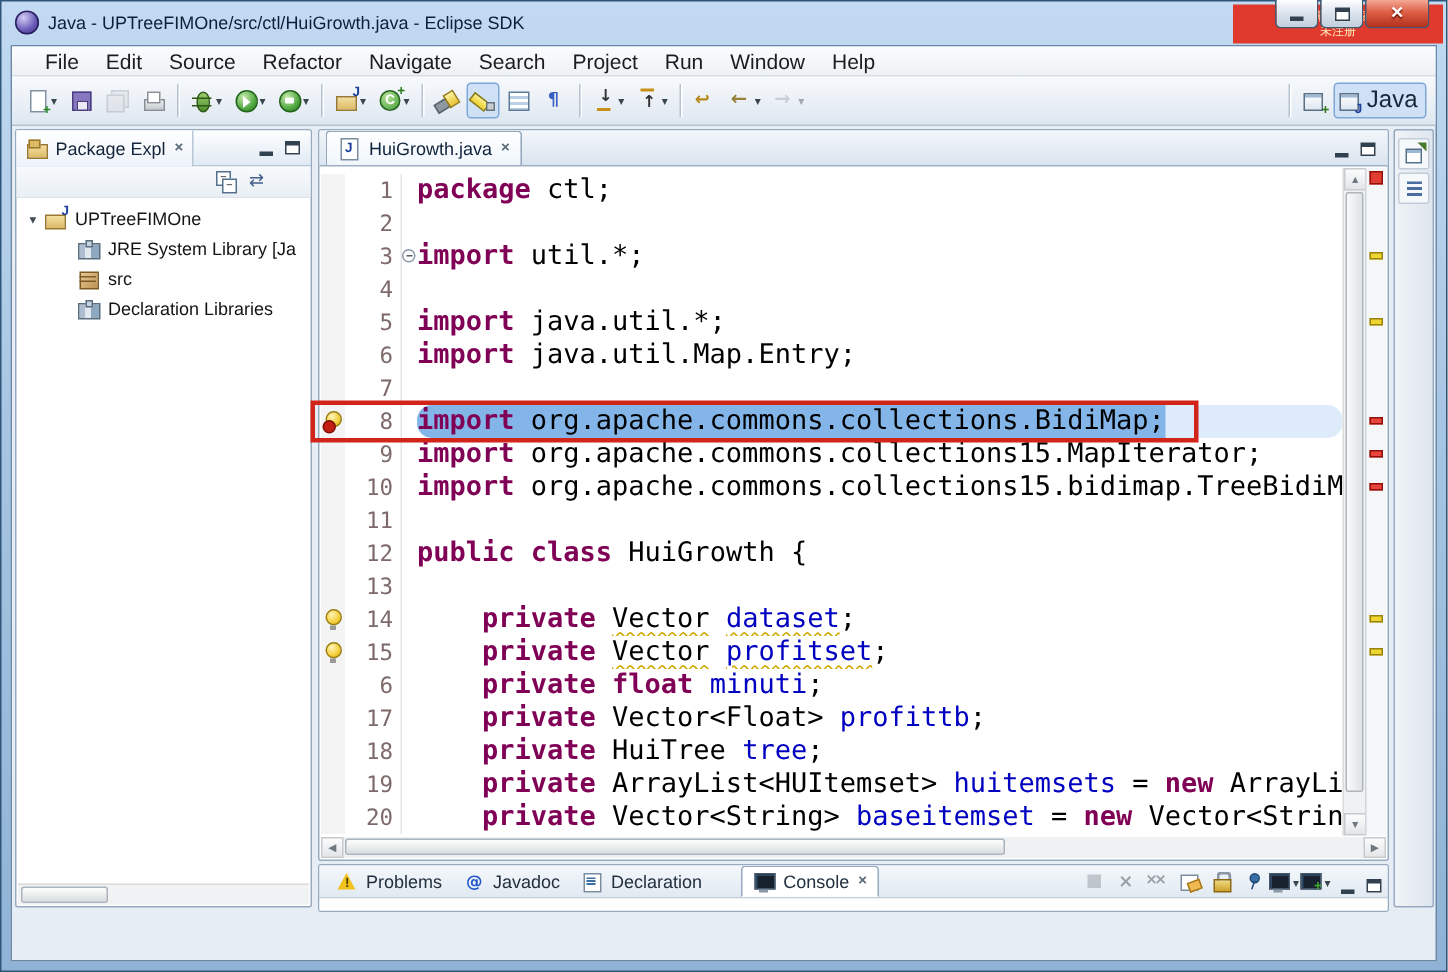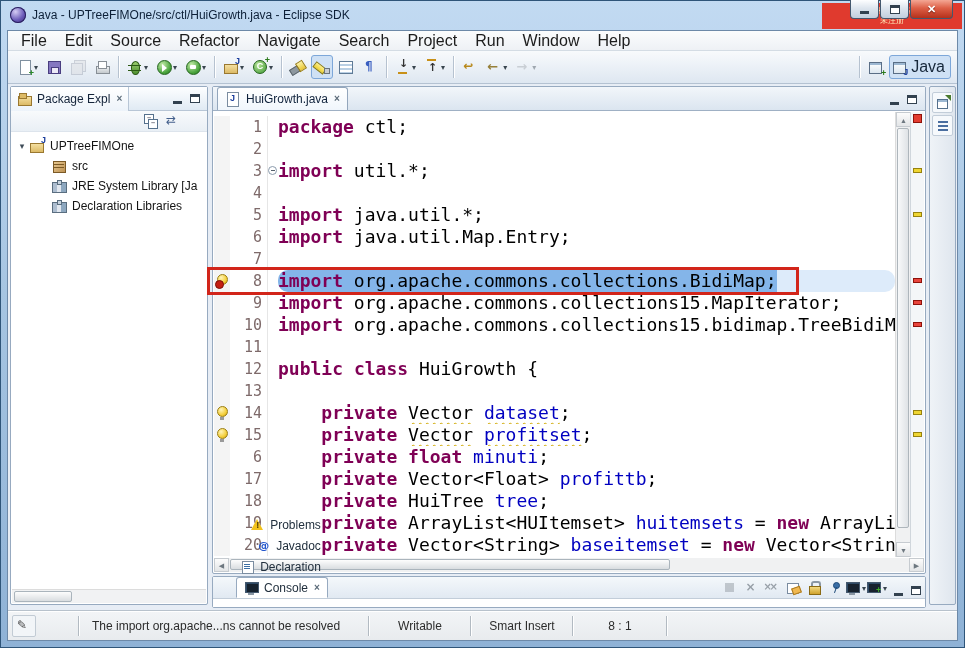--- a/index.html
+++ b/index.html
@@ -17,21 +17,21 @@
   .wbtn{width:29px;height:19px;margin-left:1px;border:1px solid #44586e;border-top:none;border-radius:0 0 4px 4px;
     background:linear-gradient(180deg,#fdfeff,#dde5ee 45%,#c2cfdd);display:flex;align-items:center;justify-content:center;}
   .wbtn.close{width:43px;background:linear-gradient(180deg,#f4a794,#dd5f46 45%,#b5301b);}
   .g-minbar{width:9px;height:3px;background:#32414f;margin-top:6px;}
   .g-maxbox{width:10px;height:9px;border:1px solid #32414f;border-top-width:3px;background:#fff;}
   .g-x{color:#fff;font-weight:bold;font-size:11px;line-height:11px;text-shadow:0 1px 1px #701608;}
   
   .client{position:absolute;left:7px;right:7px;top:30px;bottom:7px;background:#e7edf5;border:1px solid #6d89a8;}
   
   .menubar{position:absolute;left:8px;right:8px;top:31px;height:20px;background:linear-gradient(#fbfcfd,#eef1f5);
-    border-bottom:1px solid #d4dce4;display:flex;align-items:center;padding-left:4px;font-size:16px;color:#1c1c1c;}
+    border-bottom:1px solid #d4dce4;display:flex;align-items:center;padding-left:13px;font-size:14px;color:#1c1c1c;}
   .menu-item{padding:2px 9px;}
   
   .toolbar{position:absolute;left:8px;right:8px;top:51px;height:33px;background:linear-gradient(#f8fafc,#dee7f1);
     border-bottom:1px solid #b4c2d2;display:flex;align-items:center;padding:0 5px;}
   .tb-btn{height:24px;display:inline-flex;align-items:center;padding:0 2px;margin:0 1px;border:1px solid transparent;border-radius:3px;}
   .tb-btn.active{background:#cfe1f5;border-color:#7da7d9;}
   .tb-btn.disabled{opacity:.42;}
   .caret{font-size:8px;color:#39454f;margin-left:1px;}
   .tb-sep{width:1px;height:22px;background:#b6c2d0;box-shadow:1px 0 0 #fff;margin:0 4px;flex:none;}
   .tb-spacer{flex:1;}
@@ -340,27 +340,27 @@
         </span>
     </div>
     <div class="tree" id="tree">
         <div class="trow" style="padding-left: 4px;">
           <span class="texp">▾</span>
           <span class="ic ic-java-project"></span>
           <span class="tlabel">UPTreeFIMOne</span>
         </div>
         <div class="trow" style="padding-left: 26px;">
           <span class="texp"></span>
-          <span class="ic ic-src-package"></span>
-          <span class="tlabel">src</span>
+          <span class="ic ic-library"></span>
+          <span class="tlabel">JRE System Library [Ja</span>
         </div>
         <div class="trow" style="padding-left: 26px;">
           <span class="texp"></span>
-          <span class="ic ic-library"></span>
-          <span class="tlabel">JRE System Library [Ja</span>
+          <span class="ic ic-src-package"></span>
+          <span class="tlabel">src</span>
         </div>
         <div class="trow" style="padding-left: 26px;">
           <span class="texp"></span>
           <span class="ic ic-library"></span>
           <span class="tlabel">Declaration Libraries</span>
         </div>
       </div>
     <div class="pkg-hs">
         <span class="thumb"></span>
       </div>
@@ -541,21 +541,21 @@
       <span class="fs-btn">
         <span class="ic ic-restore"></span>
       </span>
       <span class="fs-btn">
         <span class="ic ic-outline"></span>
       </span>
     </div>
 
   <div class="bpanel">
     <div class="btabs">
-      <span id="btabs" style="display:flex;align-items:flex-end;flex-direction:column;">
+      <span id="btabs" style="display:flex;align-items:flex-end;">
           <span class="btab">
             <span class="ic ic-problems"></span>
             <span class="btab-label">Problems</span>
           </span>
           <span class="btab">
             <span class="ic ic-javadoc"></span>
             <span class="btab-label">Javadoc</span>
           </span>
           <span class="btab">
             <span class="ic ic-declaration"></span>
@@ -598,29 +598,14 @@
       <span class="chrome-btn">
           <span class="g-minbar" style="margin-top:8px"></span>
         </span>
       <span class="chrome-btn">
           <span class="g-maxbox"></span>
         </span>
     </div>
     <div class="bcontent"></div>
   </div>
 
-  <div class="statusbar">
-    <span class="st-tile">
-        <span class="ic ic-pencil"></span>
-      </span>
-    <span class="st-gap"></span>
-    <span class="st-sep"></span>
-    <span class="st-msg">The import org.apache...ns cannot be resolved</span>
-    <span class="st-sep"></span>
-    <span class="st-box">Writable</span>
-    <span class="st-sep"></span>
-    <span class="st-box">Smart Insert</span>
-    <span class="st-sep"></span>
-    <span class="st-pos">8 : 1</span>
-    <span class="st-sep"></span>
-  </div>
 
 </div>
 
 </body></html>

